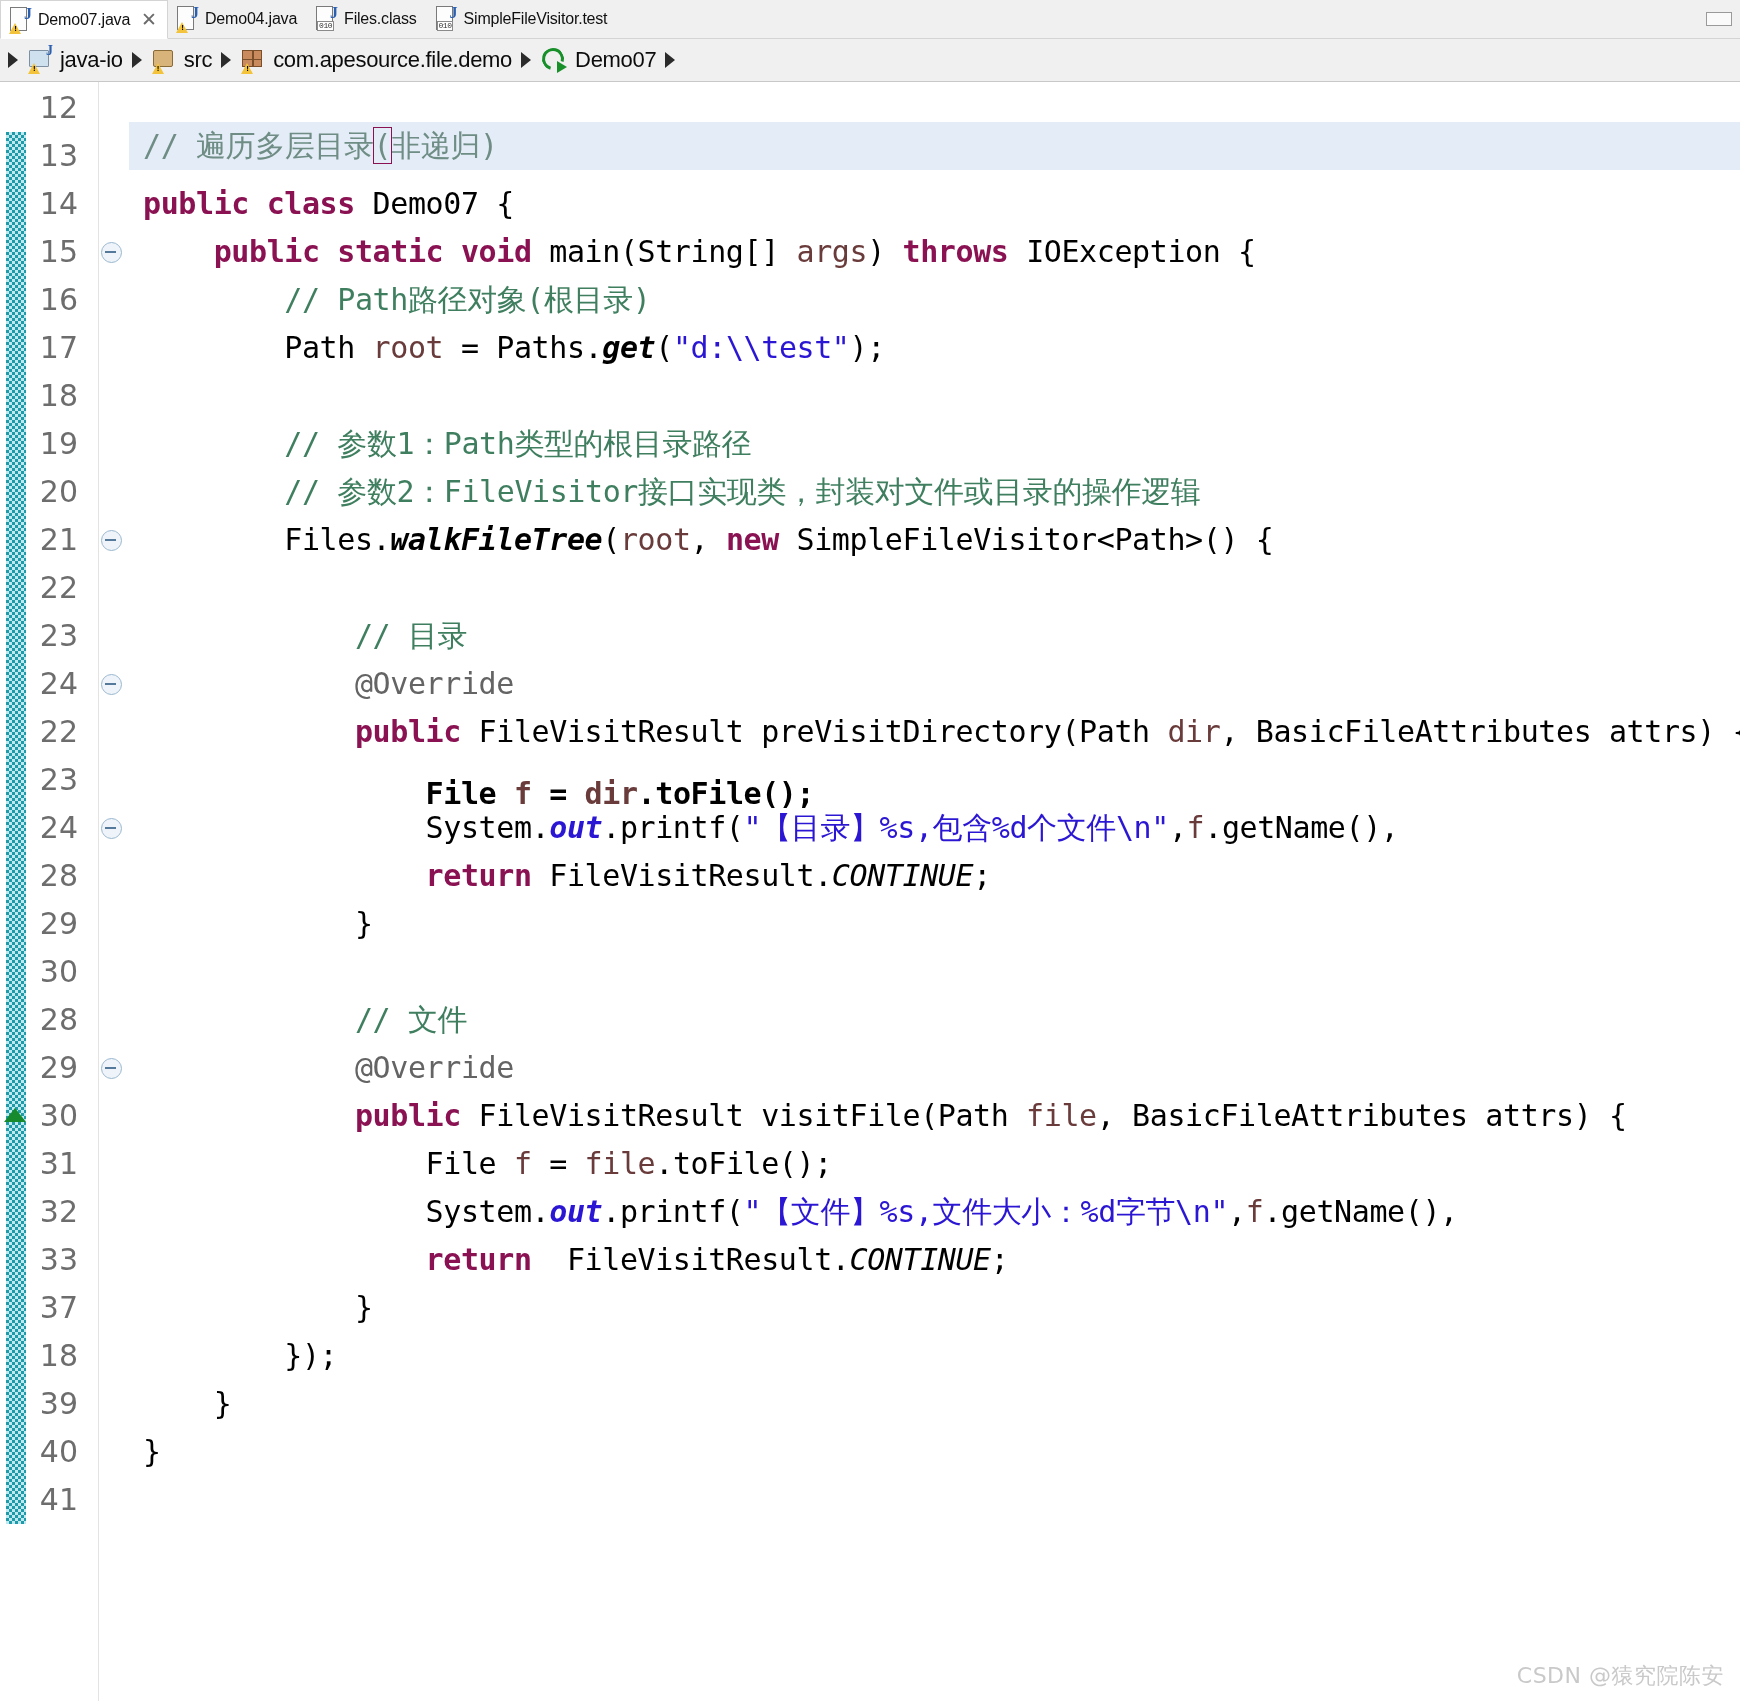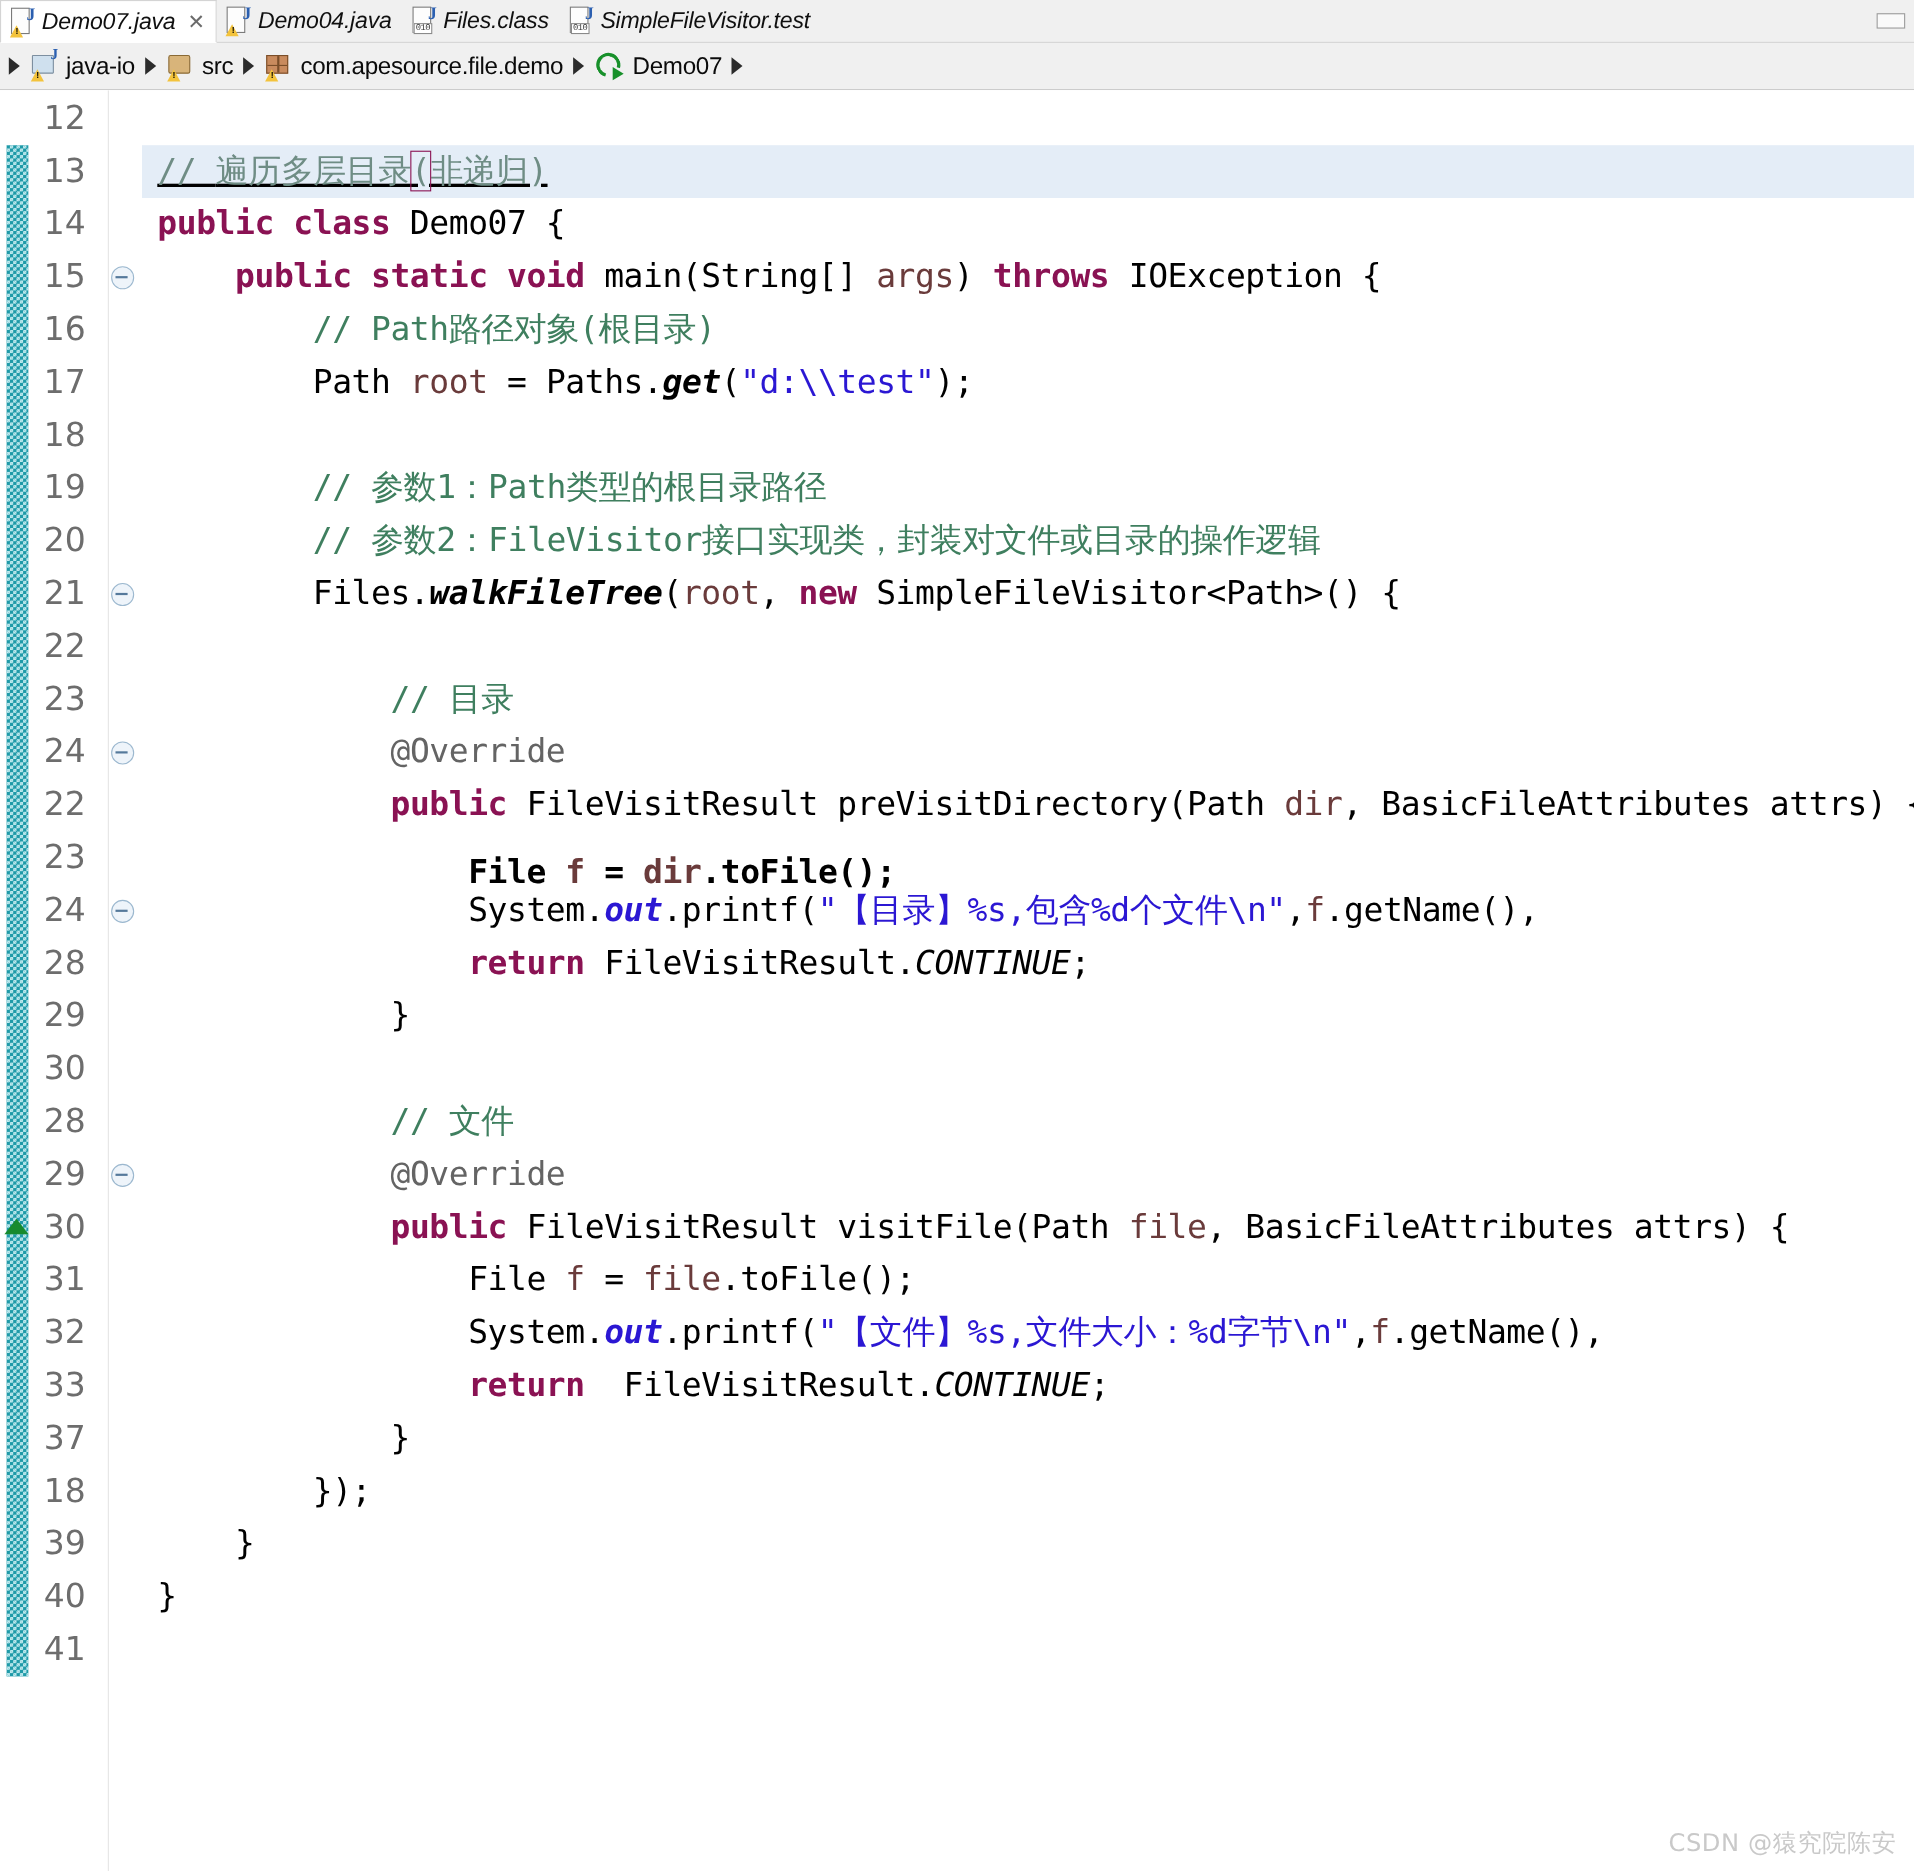--- a/index.html
+++ b/index.html
@@ -31,21 +31,21 @@
     white-space:nowrap;
   }
   .tab.active{
     background:#ffffff;
     border-top:1px solid #d4d4d4;
     border-right:1px solid #d4d4d4;
     border-left:1px solid #d4d4d4;
     border-bottom:1px solid #ffffff;
     margin-bottom:-1px;
   }
-  .tab-label{font-size:21px;letter-spacing:-0.2px;font-style:italic;}
+  .tab-label{font-size:16px;letter-spacing:-0.2px;}
   .tab-close{
     font-size:19px;color:#6b6b6b;margin-left:4px;
     font-family:"Liberation Sans", sans-serif;
   }
   .tabbar-spacer{flex:1;}
   .tab-restore{
     width:26px;height:14px;
     border:1px solid #9a9a9a;
     background:#fafafa;
     align-self:center;
@@ -336,21 +336,21 @@
       </div>
     <div class="foldcol" id="foldcol">
         <div class="fold" style="top: 160px;"></div>
         <div class="fold" style="top: 448px;"></div>
         <div class="fold" style="top: 592px;"></div>
         <div class="fold" style="top: 736px;"></div>
         <div class="fold" style="top: 976px;"></div>
       </div>
     <div class="code" id="code">
         <div class="line" style="top: 2px; padding-left: 14px;"></div>
-        <div class="line hl" style="top: 50px; padding-left: 14px; text-decoration: underline;"><span class="cm-hl">// </span><span class="cm-hl">遍历多层目录</span><span class="cm-hl brk">(</span><span class="cm-hl">非递归)</span></div>
+        <div class="line hl" style="top: 40px; padding-left: 14px;"><span class="cm-hl">// </span><span class="cm-hl">遍历多层目录</span><span class="cm-hl brk">(</span><span class="cm-hl">非递归)</span></div>
         <div class="line" style="top: 98px; padding-left: 14px;"><span class="kw">public class </span><span>Demo07 {</span></div>
         <div class="line" style="top: 146px; padding-left: 14px;"><span>    </span><span class="kw">public static void </span><span>main(String[] </span><span class="fld">args</span><span>) </span><span class="kw">throws </span><span>IOException {</span></div>
         <div class="line" style="top: 194px; padding-left: 14px;"><span>        </span><span class="cm">// Path路径对象(根目录)</span></div>
         <div class="line" style="top: 242px; padding-left: 14px;"><span>        Path </span><span class="fld">root</span><span> = Paths.</span><span class="mth">get</span><span>(</span><span class="str">"d:\\test"</span><span>);</span></div>
         <div class="line" style="top: 290px; padding-left: 14px;"></div>
         <div class="line" style="top: 338px; padding-left: 14px;"><span>        </span><span class="cm">// 参数1：Path类型的根目录路径</span></div>
         <div class="line" style="top: 386px; padding-left: 14px;"><span>        </span><span class="cm">// 参数2：FileVisitor接口实现类，封装对文件或目录的操作逻辑</span></div>
         <div class="line" style="top: 434px; padding-left: 14px;"><span>        Files.</span><span class="mth">walkFileTree</span><span>(</span><span class="fld">root</span><span>, </span><span class="kw">new </span><span>SimpleFileVisitor&lt;Path&gt;() {</span></div>
         <div class="line" style="top: 482px; padding-left: 14px;"></div>
         <div class="line" style="top: 530px; padding-left: 14px;"><span>            </span><span class="cm">// 目录</span></div>

